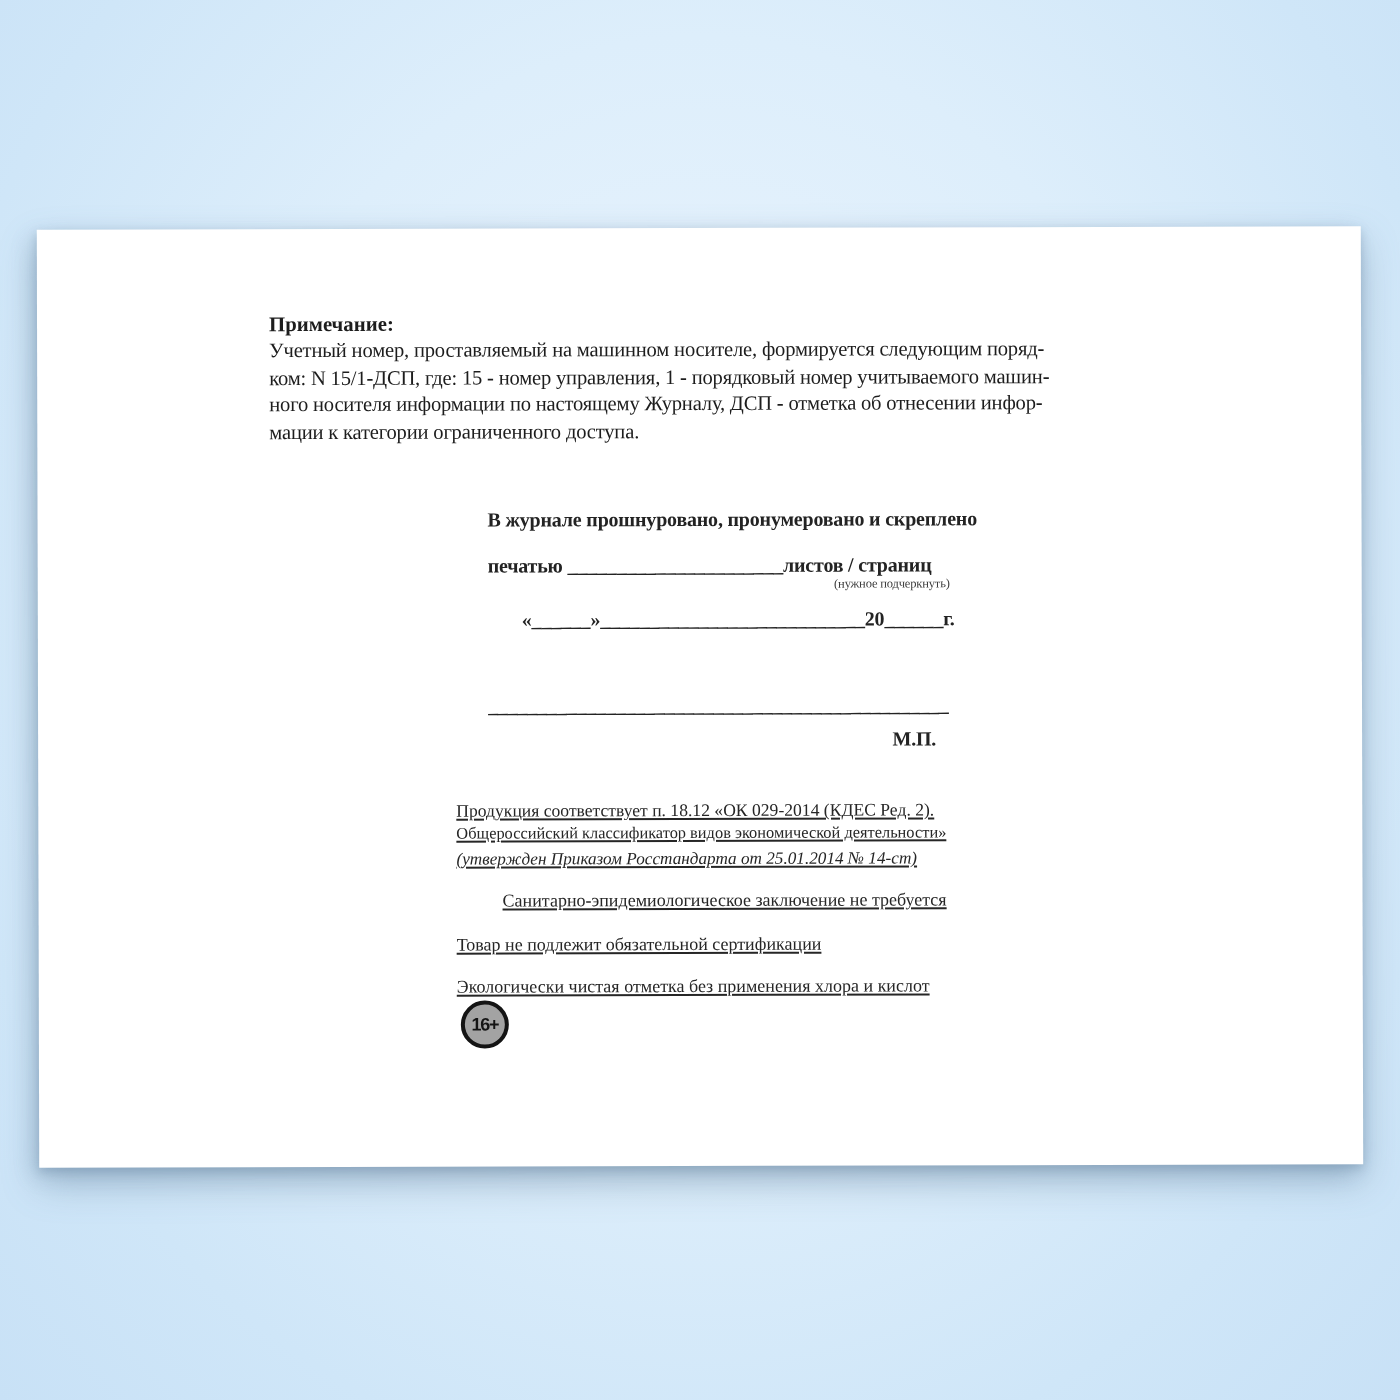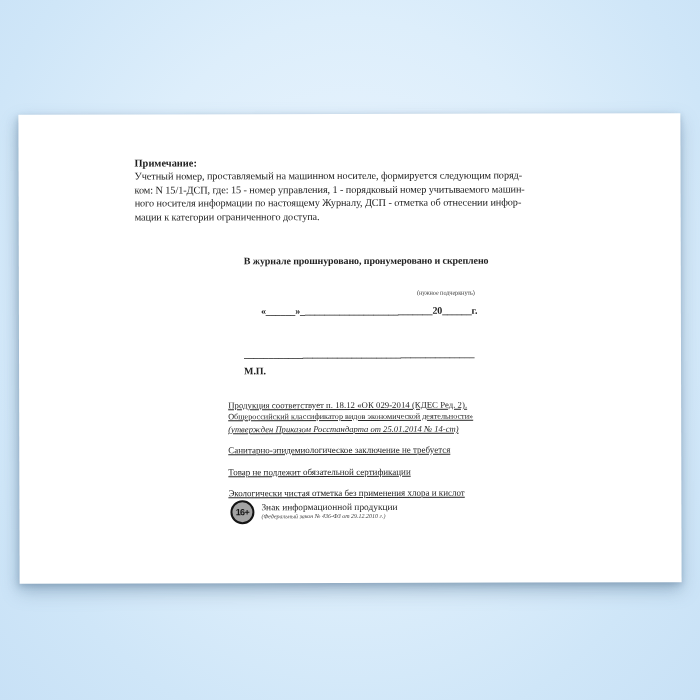--- a/index.html
+++ b/index.html
@@ -21,28 +21,28 @@
   .note-line.j{text-align:justify;text-align-last:justify;}
   
   .mid{position:absolute;left:209px;top:141px;width:237px;height:130px;color:#232323;}
   .mid .row{position:absolute;left:16px;width:237px;font-weight:bold;font-size:10px;white-space:nowrap;letter-spacing:-0.1px;}
   .row-title{top:0;}
   .row-seal{top:23px;}
   .row-hint{top:34px;font-weight:normal !important;font-size:6.3px !important;text-align:right;padding-right:6px;color:#3c3c3c;width:231px !important;}
   .row-date{top:50px;margin-left:17px;}
   .row-fio{top:72px;}
   .row-line{top:93px;overflow:hidden;}
-  .row-mp{top:110px;text-align:left;padding-right:13px;width:224px !important;}
+  .row-mp{top:110px;text-align:right;padding-right:13px;width:224px !important;}
   
   .lower{position:absolute;left:209px;top:286px;width:250px;color:#262626;}
   .lower .lrow{position:absolute;left:0;white-space:nowrap;text-decoration:underline;}
   .c1{top:0;font-size:8.8px;}
   .c2{top:12px;font-size:8.2px;}
   .c3{top:24px;font-size:8.6px;font-style:italic;}
-  .n1{top:45px;font-size:9px;}
+  .n1{top:45px;font-size:9px;margin-left:23px;}
   .n2{top:67px;font-size:9px;}
   .n3{top:88px;font-size:9px;}
   
   .agemark{position:absolute;left:2px;top:100px;display:flex;align-items:flex-start;}
   .age-badge{
     width:20px;height:20px;border:2px solid #141414;border-radius:50%;
     display:flex;align-items:center;justify-content:center;
     font-family:"Liberation Sans","DejaVu Sans",sans-serif;
     font-weight:bold;font-size:9px;letter-spacing:-0.6px;color:#141414;
     background:#a3a3a3;flex:0 0 auto;
@@ -59,36 +59,33 @@
   <div class="note">
     <div class="note-heading">Примечание:</div>
     <div class="note-line j">Учетный номер, проставляемый на машинном носителе, формируется следующим поряд-</div>
     <div class="note-line j">ком: N 15/1-ДСП, где: 15 - номер управления, 1 - порядковый номер учитываемого машин-</div>
     <div class="note-line j">ного носителя информации по настоящему Журналу, ДСП - отметка об отнесении инфор-</div>
     <div class="note-line">мации к категории ограниченного доступа.</div>
   </div>
 
   <div class="mid">
     <div class="row row-title">В журнале прошнуровано, пронумеровано и скреплено</div>
+    <div class="row row-seal">печатью ______________________листов / страниц</div>
     <div class="row row-hint">(нужное подчеркнуть)</div>
     <div class="row row-date">«______»___________________________20______г.</div>
     <div class="row row-line">_______________________________________________</div>
     <div class="row row-mp">М.П.</div>
   </div>
 
   <div class="lower">
     <div class="lrow c1">Продукция соответствует п. 18.12 «ОК 029-2014 (КДЕС Ред. 2).</div>
     <div class="lrow c2">Общероссийский классификатор видов экономической деятельности»</div>
     <div class="lrow c3">(утвержден Приказом Росстандарта от 25.01.2014 № 14-ст)</div>
     <div class="lrow n1">Санитарно-эпидемиологическое заключение не требуется</div>
     <div class="lrow n2">Товар не подлежит обязательной сертификации</div>
     <div class="lrow n3">Экологически чистая отметка без применения хлора и кислот</div>
 
     <div class="agemark">
       <div class="age-badge">16+</div>
-      <div class="age-text">
-        <div class="age-label">Знак информационной продукции</div>
-        <div class="age-law">(Федеральный закон № 436-ФЗ от 29.12.2010 г.)</div>
-      </div>
     </div>
   </div>
 
 </div>
 
 </body></html>

